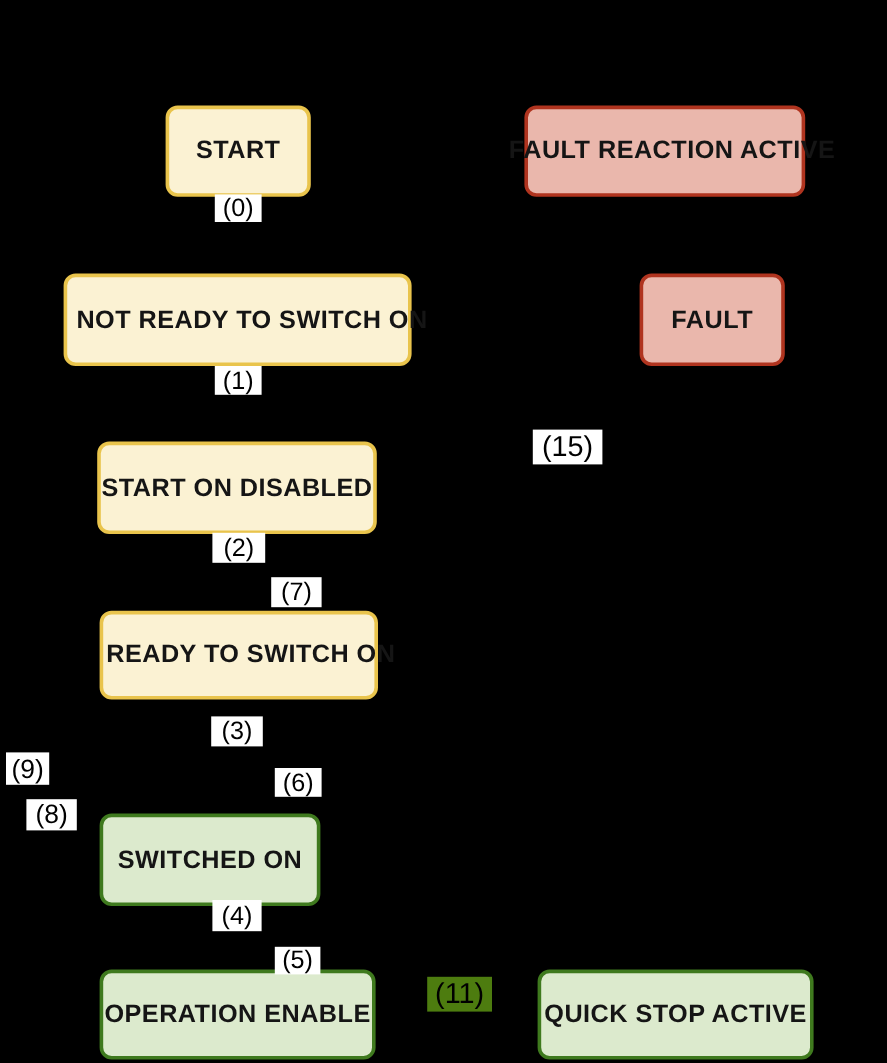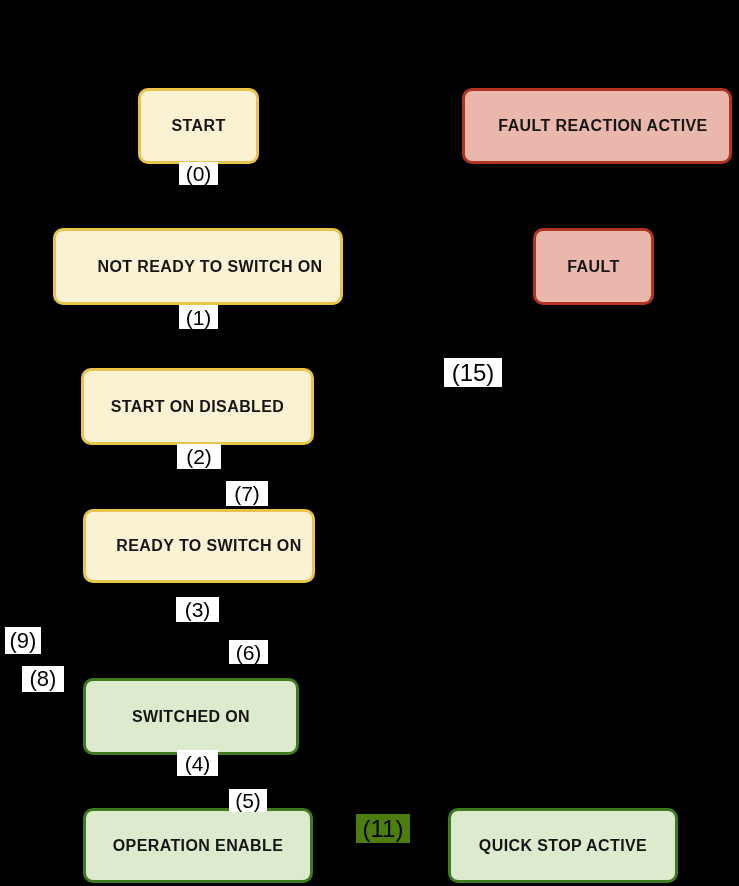--- a/index.html
+++ b/index.html
@@ -19,21 +19,21 @@
     position: absolute;
     box-sizing: border-box;
     border: 3px solid;
     border-radius: 10px;
     display: flex;
     align-items: center;
     justify-content: center;
   }
   .state-text {
     font-weight: bold;
-    font-size: 16px;
+    font-size: 21px;
     letter-spacing: 0.4px;
     color: #151515;
     text-align: center;
     white-space: nowrap;
   }
   .palette-yellow { background: #FBF2D3; border-color: #E9C44C; }
   .palette-green  { background: #DCEACD; border-color: #3F7A1E; }
   .palette-red    { background: #EAB7AC; border-color: #B0341F; }
   .transition-label {
     position: absolute;
@@ -69,36 +69,36 @@
     <div class="arrow-tick" style="left: 195px; top: 807px; width: 5px; height: 6px;"></div>
     <div class="arrow-tick" style="left: 310px; top: 842px; width: 4px; height: 6px;"></div>
     <div class="arrow-tick" style="left: 590px; top: 87px; width: 6px; height: 6px;"></div>
     <div class="arrow-tick" style="left: 590px; top: 158px; width: 6px; height: 6px;"></div>
     <div class="arrow-tick" style="left: 590px; top: 227px; width: 6px; height: 6px;"></div>
     <div class="arrow-tick" style="left: 590px; top: 299px; width: 6px; height: 6px;"></div>
     <div class="arrow-tick" style="left: 560px; top: 807px; width: 6px; height: 6px;"></div>
     <div class="state-box palette-yellow" style="left: 138px; top: 88px; width: 121px; height: 76px;">
       <span class="state-text">START</span>
     </div>
-    <div class="state-box palette-red" style="left: 462px; top: 88px; width: 270px; height: 76px; padding-left: 12px;">
+    <div class="state-box palette-red" style="left: 437px; top: 88px; width: 234px; height: 76px; padding-left: 12px;">
       <span class="state-text">FAULT REACTION ACTIVE</span>
     </div>
     <div class="state-box palette-yellow" style="left: 53px; top: 228px; width: 290px; height: 77px; padding-left: 24px;">
       <span class="state-text">NOT READY TO SWITCH ON</span>
     </div>
     <div class="state-box palette-red" style="left: 533px; top: 228px; width: 121px; height: 77px;">
       <span class="state-text">FAULT</span>
     </div>
     <div class="state-box palette-yellow" style="left: 81px; top: 368px; width: 233px; height: 77px;">
       <span class="state-text">START ON DISABLED</span>
     </div>
     <div class="state-box palette-yellow" style="left: 83px; top: 509px; width: 232px; height: 74px; padding-left: 20px;">
       <span class="state-text">READY TO SWITCH ON</span>
     </div>
-    <div class="state-box palette-green" style="left: 83px; top: 678px; width: 216px; height: 77px;">
+    <div class="state-box palette-green" style="left: 83px; top: 678px; width: 184px; height: 77px;">
       <span class="state-text">SWITCHED ON</span>
     </div>
     <div class="state-box palette-green" style="left: 83px; top: 808px; width: 230px; height: 75px;">
       <span class="state-text">OPERATION ENABLE</span>
     </div>
     <div class="state-box palette-green" style="left: 448px; top: 808px; width: 230px; height: 75px;">
       <span class="state-text">QUICK STOP ACTIVE</span>
     </div>
     <div class="transition-label" style="left: 179px; top: 162px; width: 39px; height: 23px; font-size: 21px; background: rgb(255, 255, 255);">
       <span>(0)</span>

